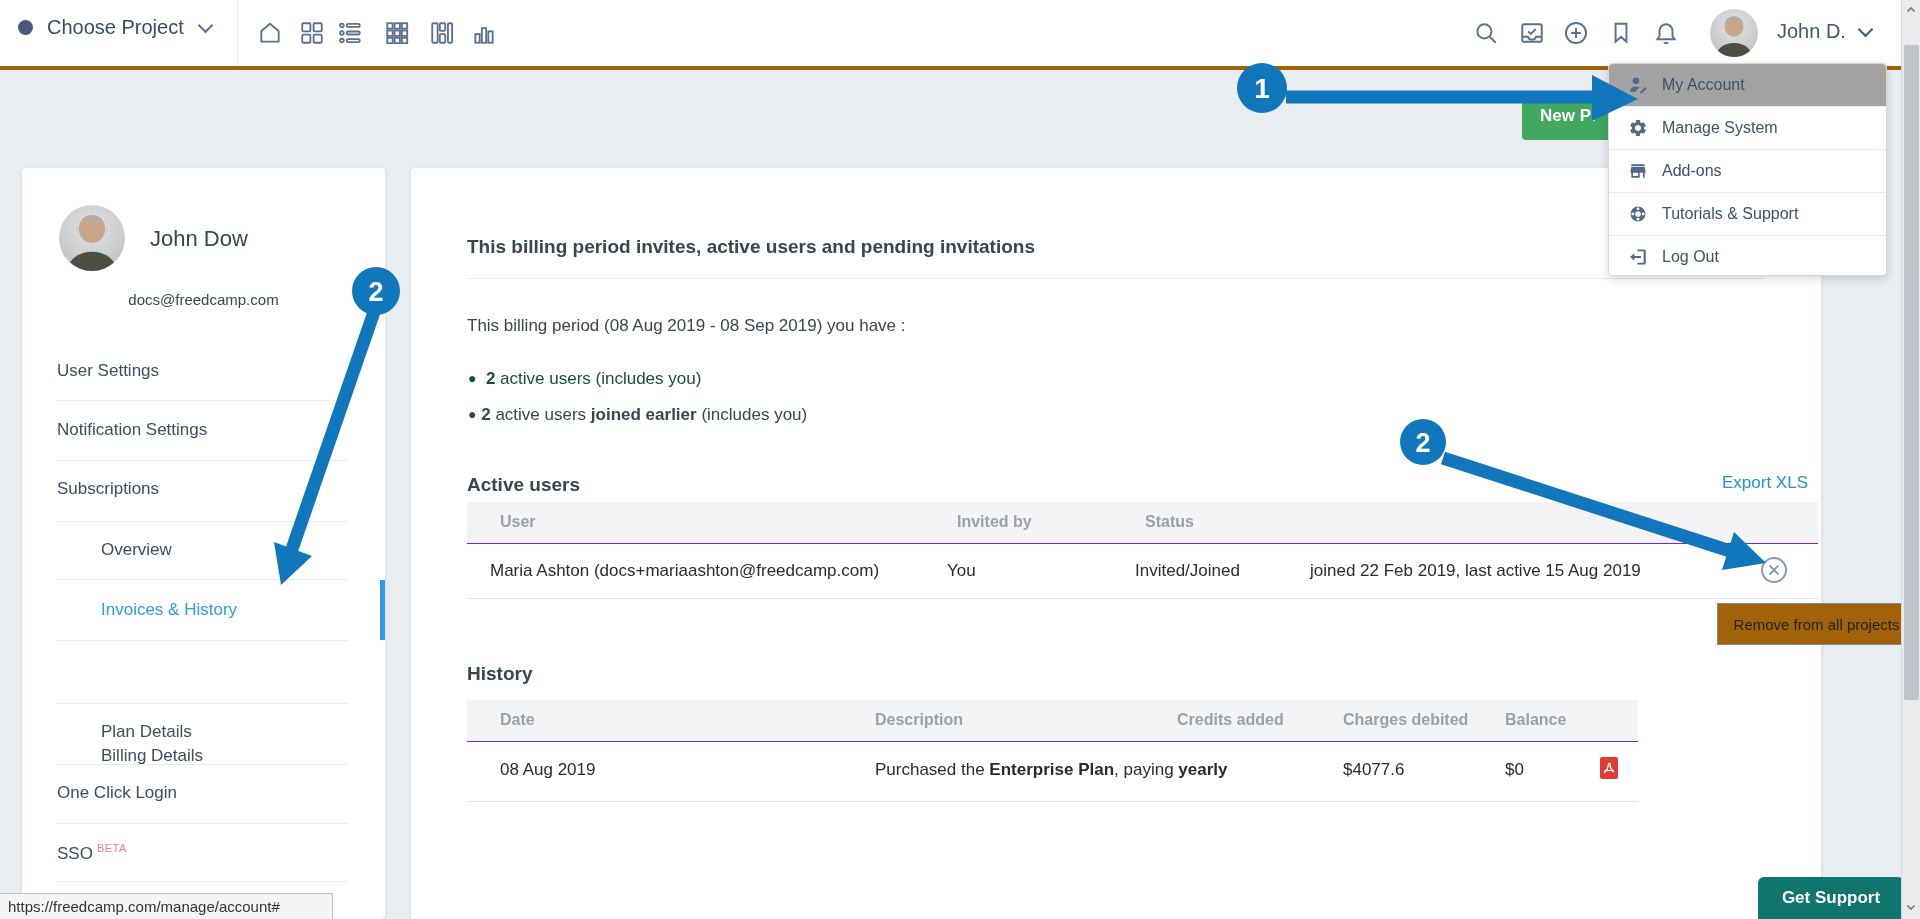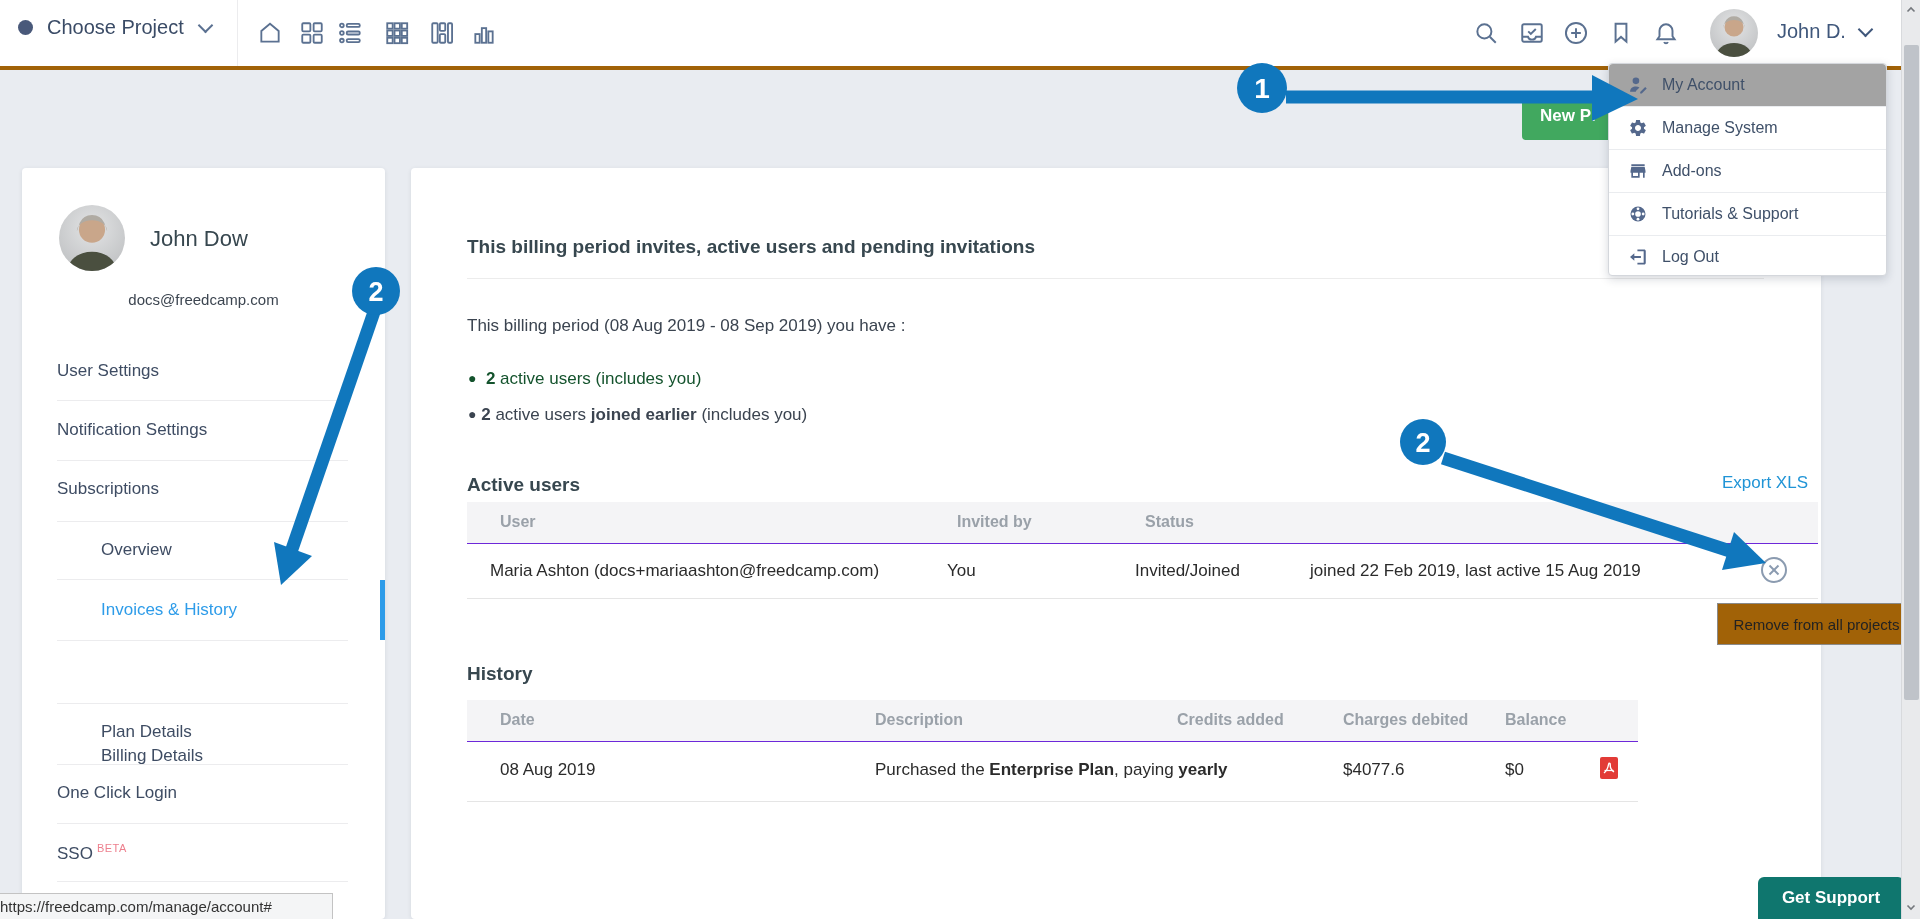--- a/index.html
+++ b/index.html
@@ -30,21 +30,21 @@
   .th{position:absolute;top:11px;font-size:16px;font-weight:bold;color:#9aa1a9;}
   .cell{position:absolute;font-size:17px;color:#2b2b2b;}
   .h2{position:absolute;font-size:19px;font-weight:bold;color:#37474f;}
   .link{color:#2094d6;font-size:17px;cursor:pointer;text-decoration:none;}
   .rowline{position:absolute;height:1px;background:#e5e5e5;}
   
   .overlay{position:absolute;left:0;top:0;width:1920px;height:919px;z-index:50;pointer-events:none;}
   .tooltip{position:absolute;left:1717px;top:603px;width:199px;height:42px;box-sizing:border-box;background:#a16207;border:1px solid #8a8a8a;z-index:45;
            font-size:15px;color:#222;display:flex;align-items:center;justify-content:center;}
   .urlbar{position:absolute;left:0;top:893px;width:333px;height:26px;box-sizing:border-box;background:#f4f5f6;border:1px solid #c3c3c3;border-left:none;border-bottom:none;
-          font-size:15px;color:#333;display:flex;align-items:center;z-index:46;}
+          font-size:15px;color:#333;display:flex;align-items:center;padding-left:8px;z-index:46;}
   .support{position:absolute;left:1758px;top:877px;width:146px;height:42px;background:#0f766e;border-radius:6px 6px 0 0;z-index:30;
            color:#fff;font-size:17px;font-weight:bold;display:flex;align-items:center;justify-content:center;cursor:pointer;}
   
   .sbar{position:absolute;left:1901px;top:0;width:19px;height:919px;background:#e9eaec;border-left:1px solid #d8dadd;box-sizing:border-box;z-index:60;}
   .sthumb{position:absolute;left:2px;width:15px;border-radius:2px;background:#bfc3c9;}
   .sarrow{position:absolute;left:4px;width:10px;height:10px;}
   .avatar-wrap{border-radius:50%;overflow:hidden;background:radial-gradient(circle at 50% 35%,#e3e4e5,#b9bbbd);}
 </style>
 </head>
 <body>

